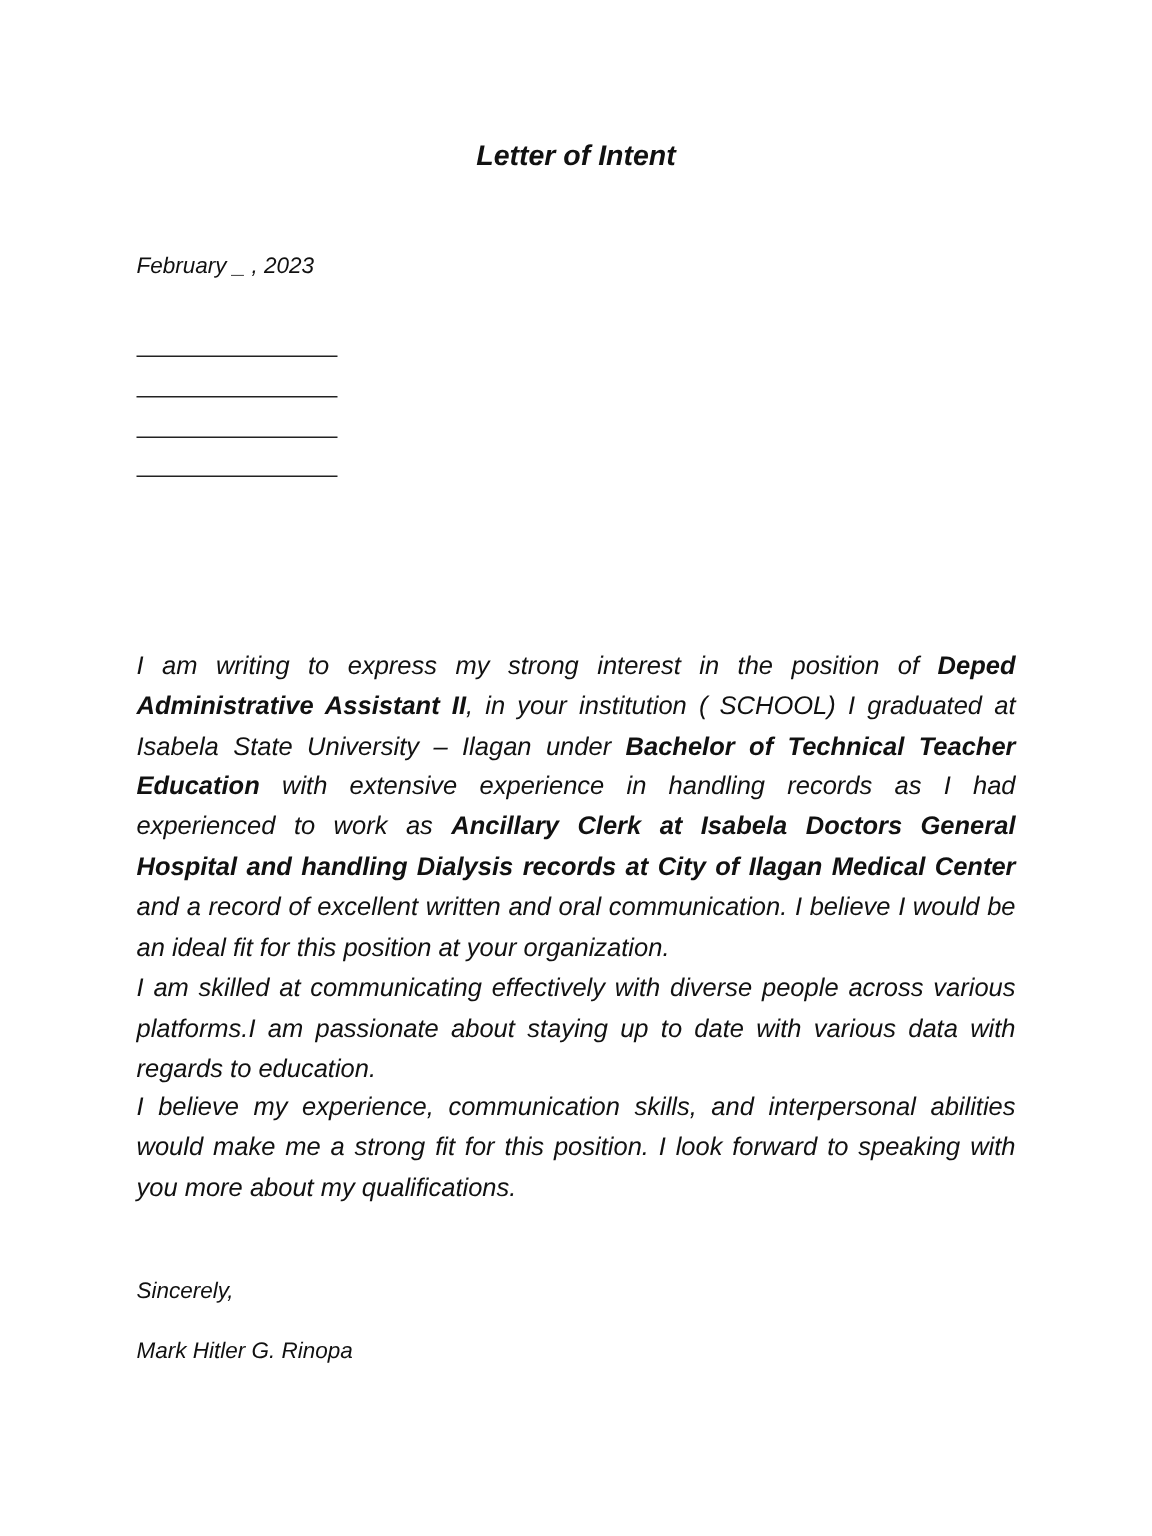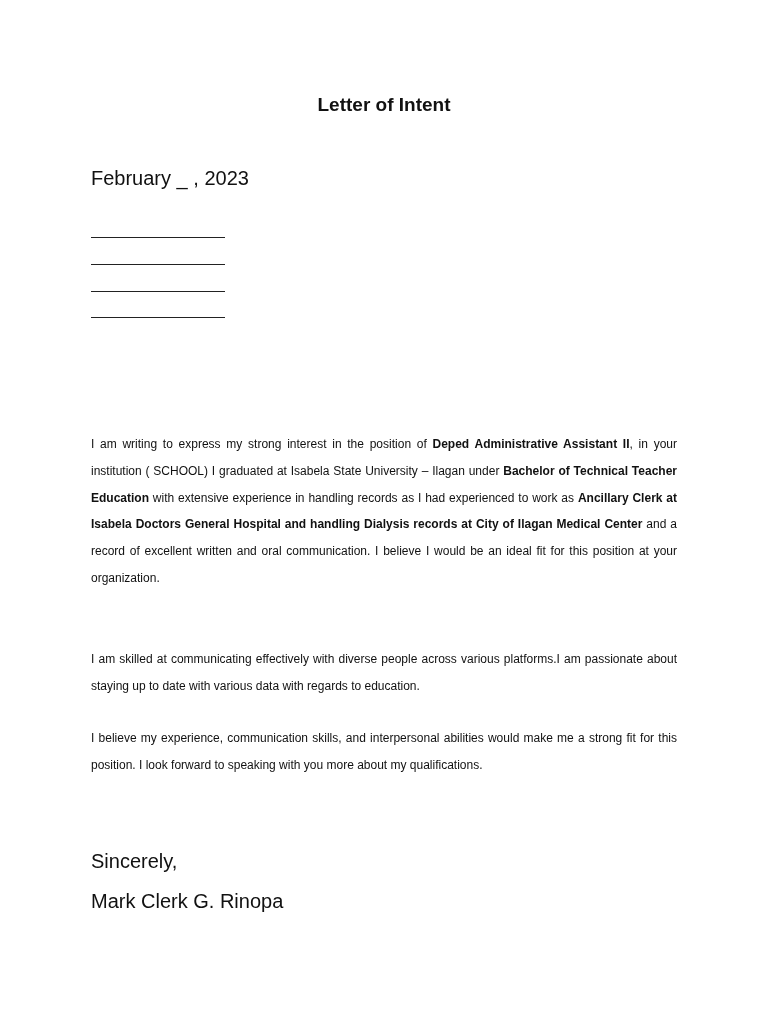--- a/index.html
+++ b/index.html
@@ -1,23 +1,23 @@
 <!DOCTYPE html>
 <html><head>
 <meta charset="utf-8">
 <style>
   html, body { margin: 0; padding: 0; background: #ffffff; }
   body { width: 768px; height: 1024px; position: relative; overflow: hidden;
          font-family: "Liberation Sans", sans-serif; color: #111111; }
-  .page { position: absolute; left: 0; top: 0; width: 768px; height: 792px; background: #fff; }
+  .page { position: absolute; left: 0; top: 0; width: 768px; height: 792px; background: #fff; font-style: italic; }
   .title { position: absolute; top: 93px; left: 0; width: 768px; text-align: center;
            font-weight: bold; font-size: 19px; line-height: 24px; }
-  .line { position: absolute; left: 91px; font-size: 20px; line-height: 20px; white-space: nowrap; }
+  .line { position: absolute; left: 91px; font-size: 15px; line-height: 20px; white-space: nowrap; }
   .blank { position: absolute; left: 91px; width: 134px; height: 0; border-top: 1px solid #222; }
-  .para { position: absolute; left: 91px; width: 586px; font-size: 12px; line-height: 26.8px;
+  .para { position: absolute; left: 91px; width: 586px; font-size: 17px; line-height: 26.8px;
           text-align: justify; text-align-last: left; }
   b { font-weight: bold; }
 </style>
 </head>
 <body>
 
 <div class="page">
   <div class="title">Letter of Intent</div>
 
   <div class="line" style="top:168px;">February _ , 2023</div>
@@ -29,14 +29,14 @@
 
 
   <div class="para" style="top:431px;"><span>I am writing to express my strong interest in the position of </span><b>Deped Administrative Assistant II</b><span>, in your institution ( SCHOOL)  I graduated at Isabela State University – Ilagan under </span><b>Bachelor of Technical Teacher Education</b><span> with extensive experience in handling records as I had experienced to work as </span><b>Ancillary Clerk at Isabela Doctors General Hospital and  handling Dialysis records at City of Ilagan Medical Center</b><span> and a record of excellent written and oral communication. I believe I would be an ideal fit for this position at your organization.</span></div>
 
   <div class="para" style="top:646px;">I am skilled at communicating effectively with diverse people across various platforms.I am passionate about staying up to date with various data with regards to education.</div>
 
   <div class="para" style="top:725px;">I believe my experience, communication skills, and interpersonal abilities would make me a strong fit for this position. I look forward to speaking with you more about my qualifications.</div>
 
   <div class="line" style="top:837px;margin-top:14px;">Sincerely,</div>
 
-  <div class="line" style="top:891px;">Mark Clerk G. Rinopa</div>
+  <div class="line" style="top:891px;">Mark Hitler G. Rinopa</div>
 </div>
 
 </body></html>

